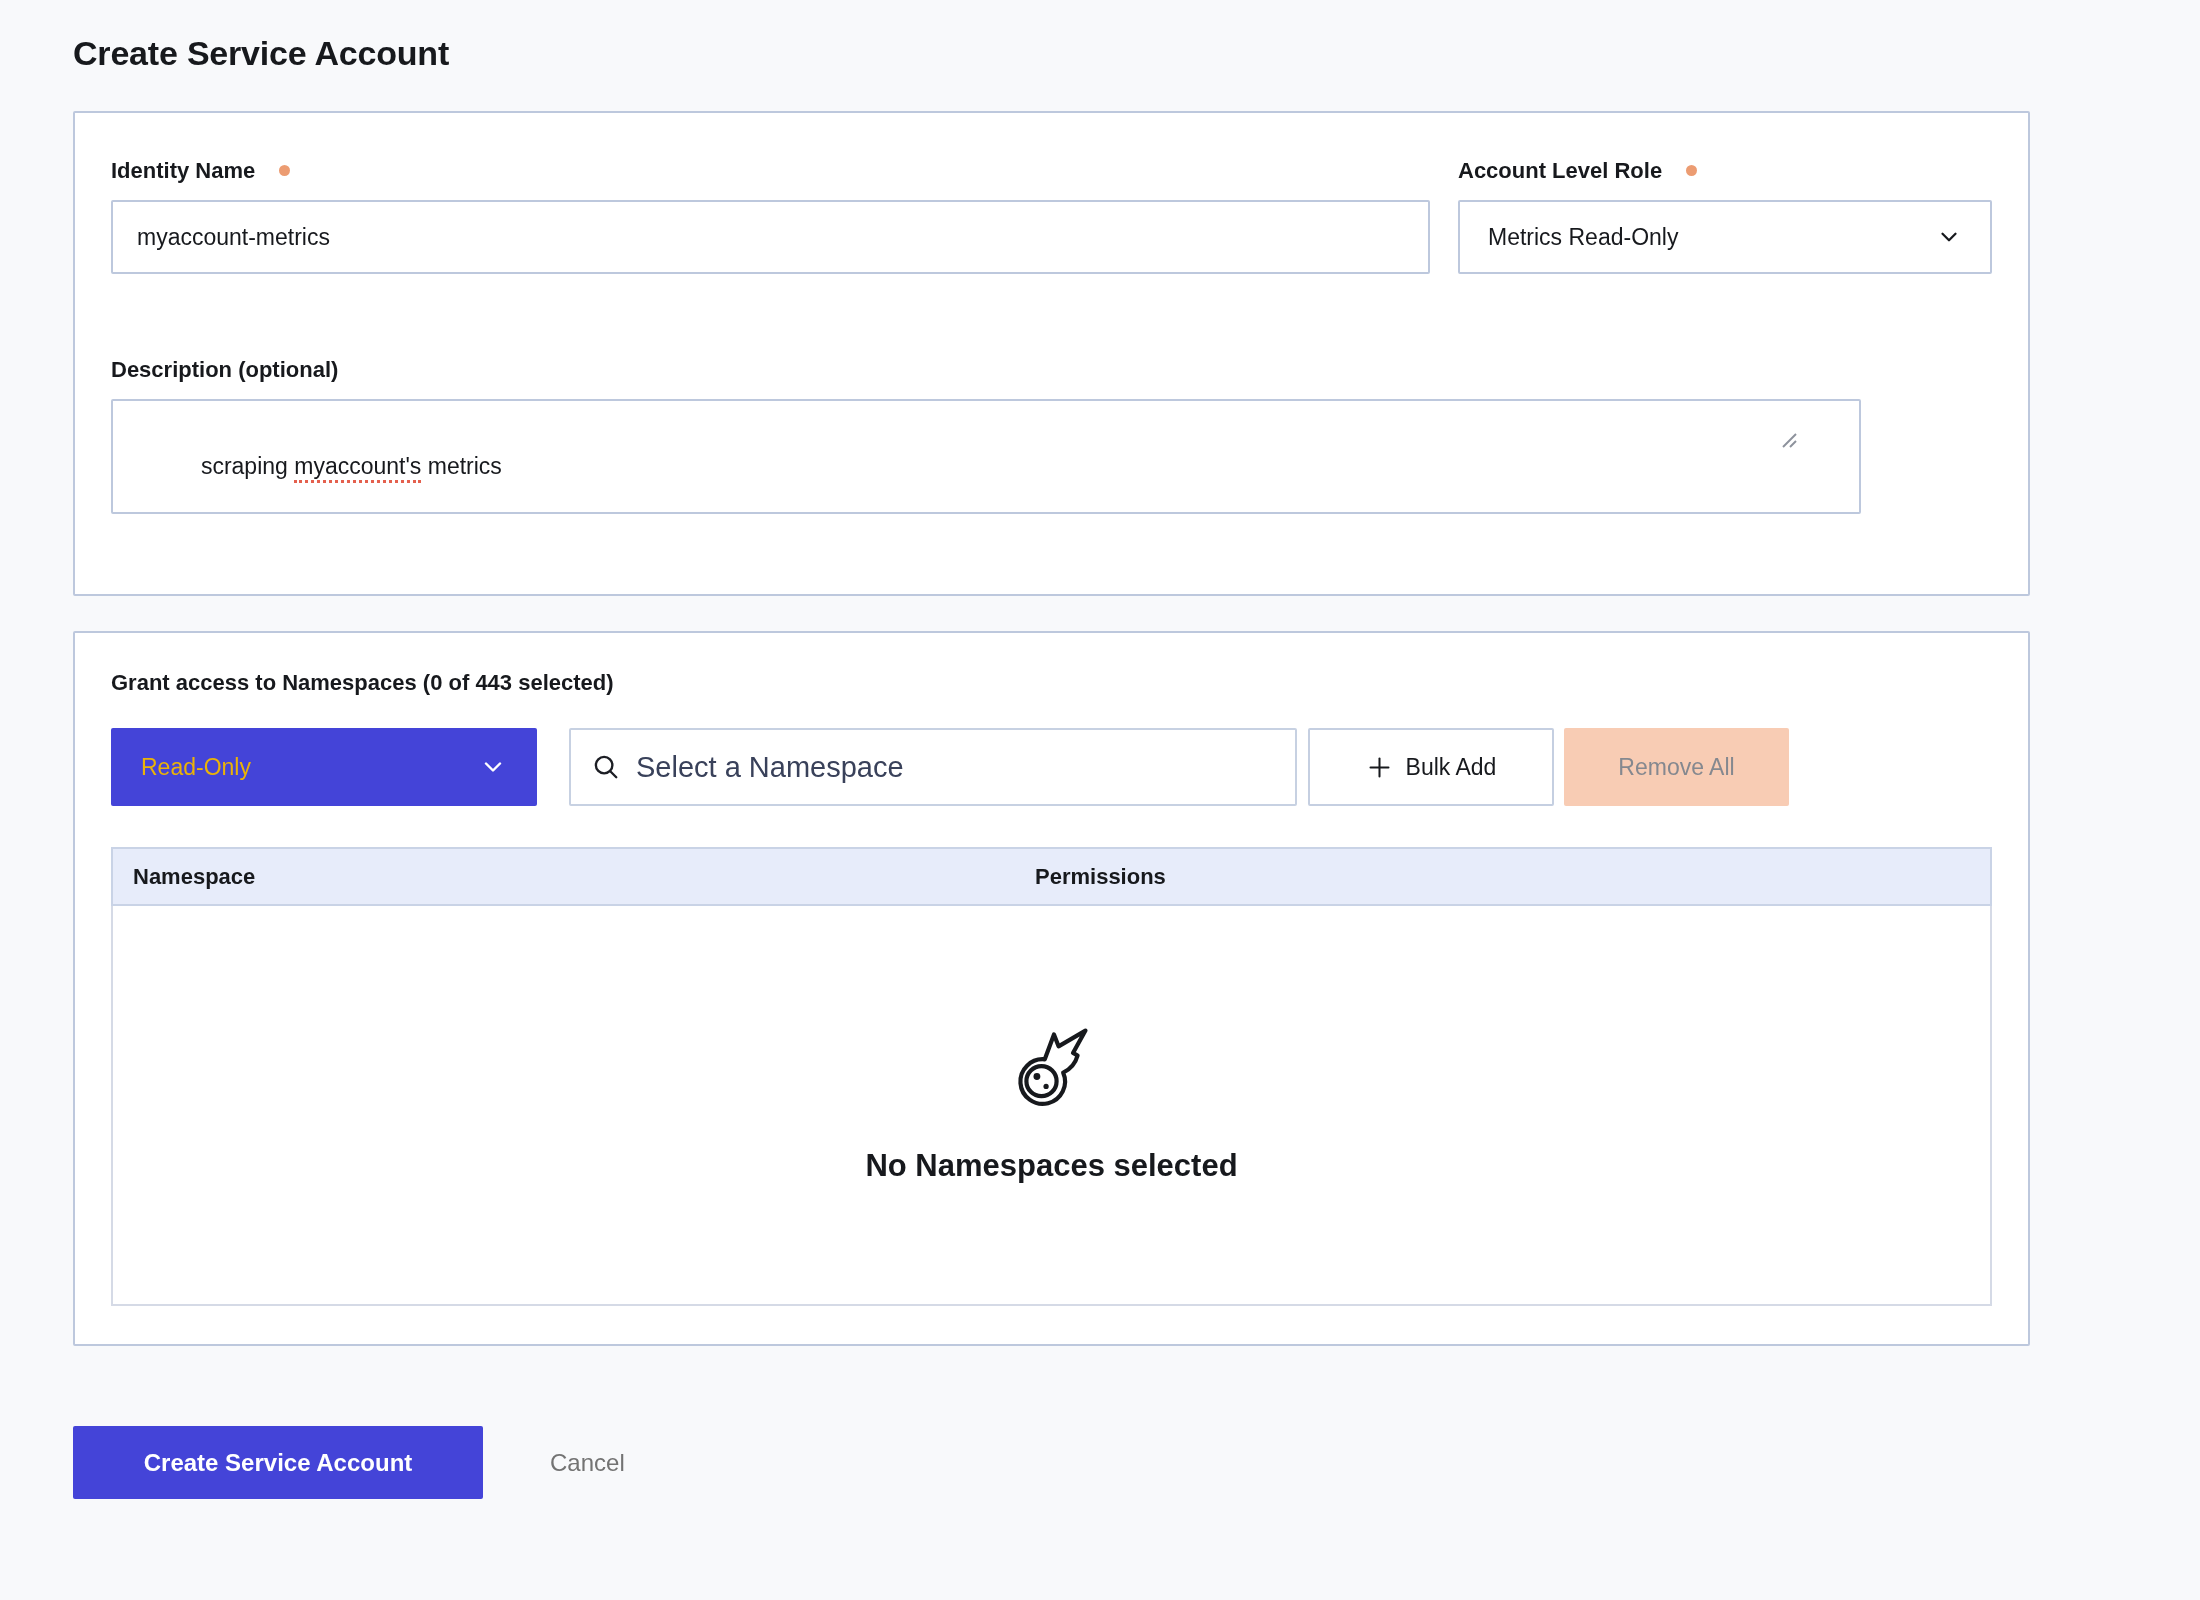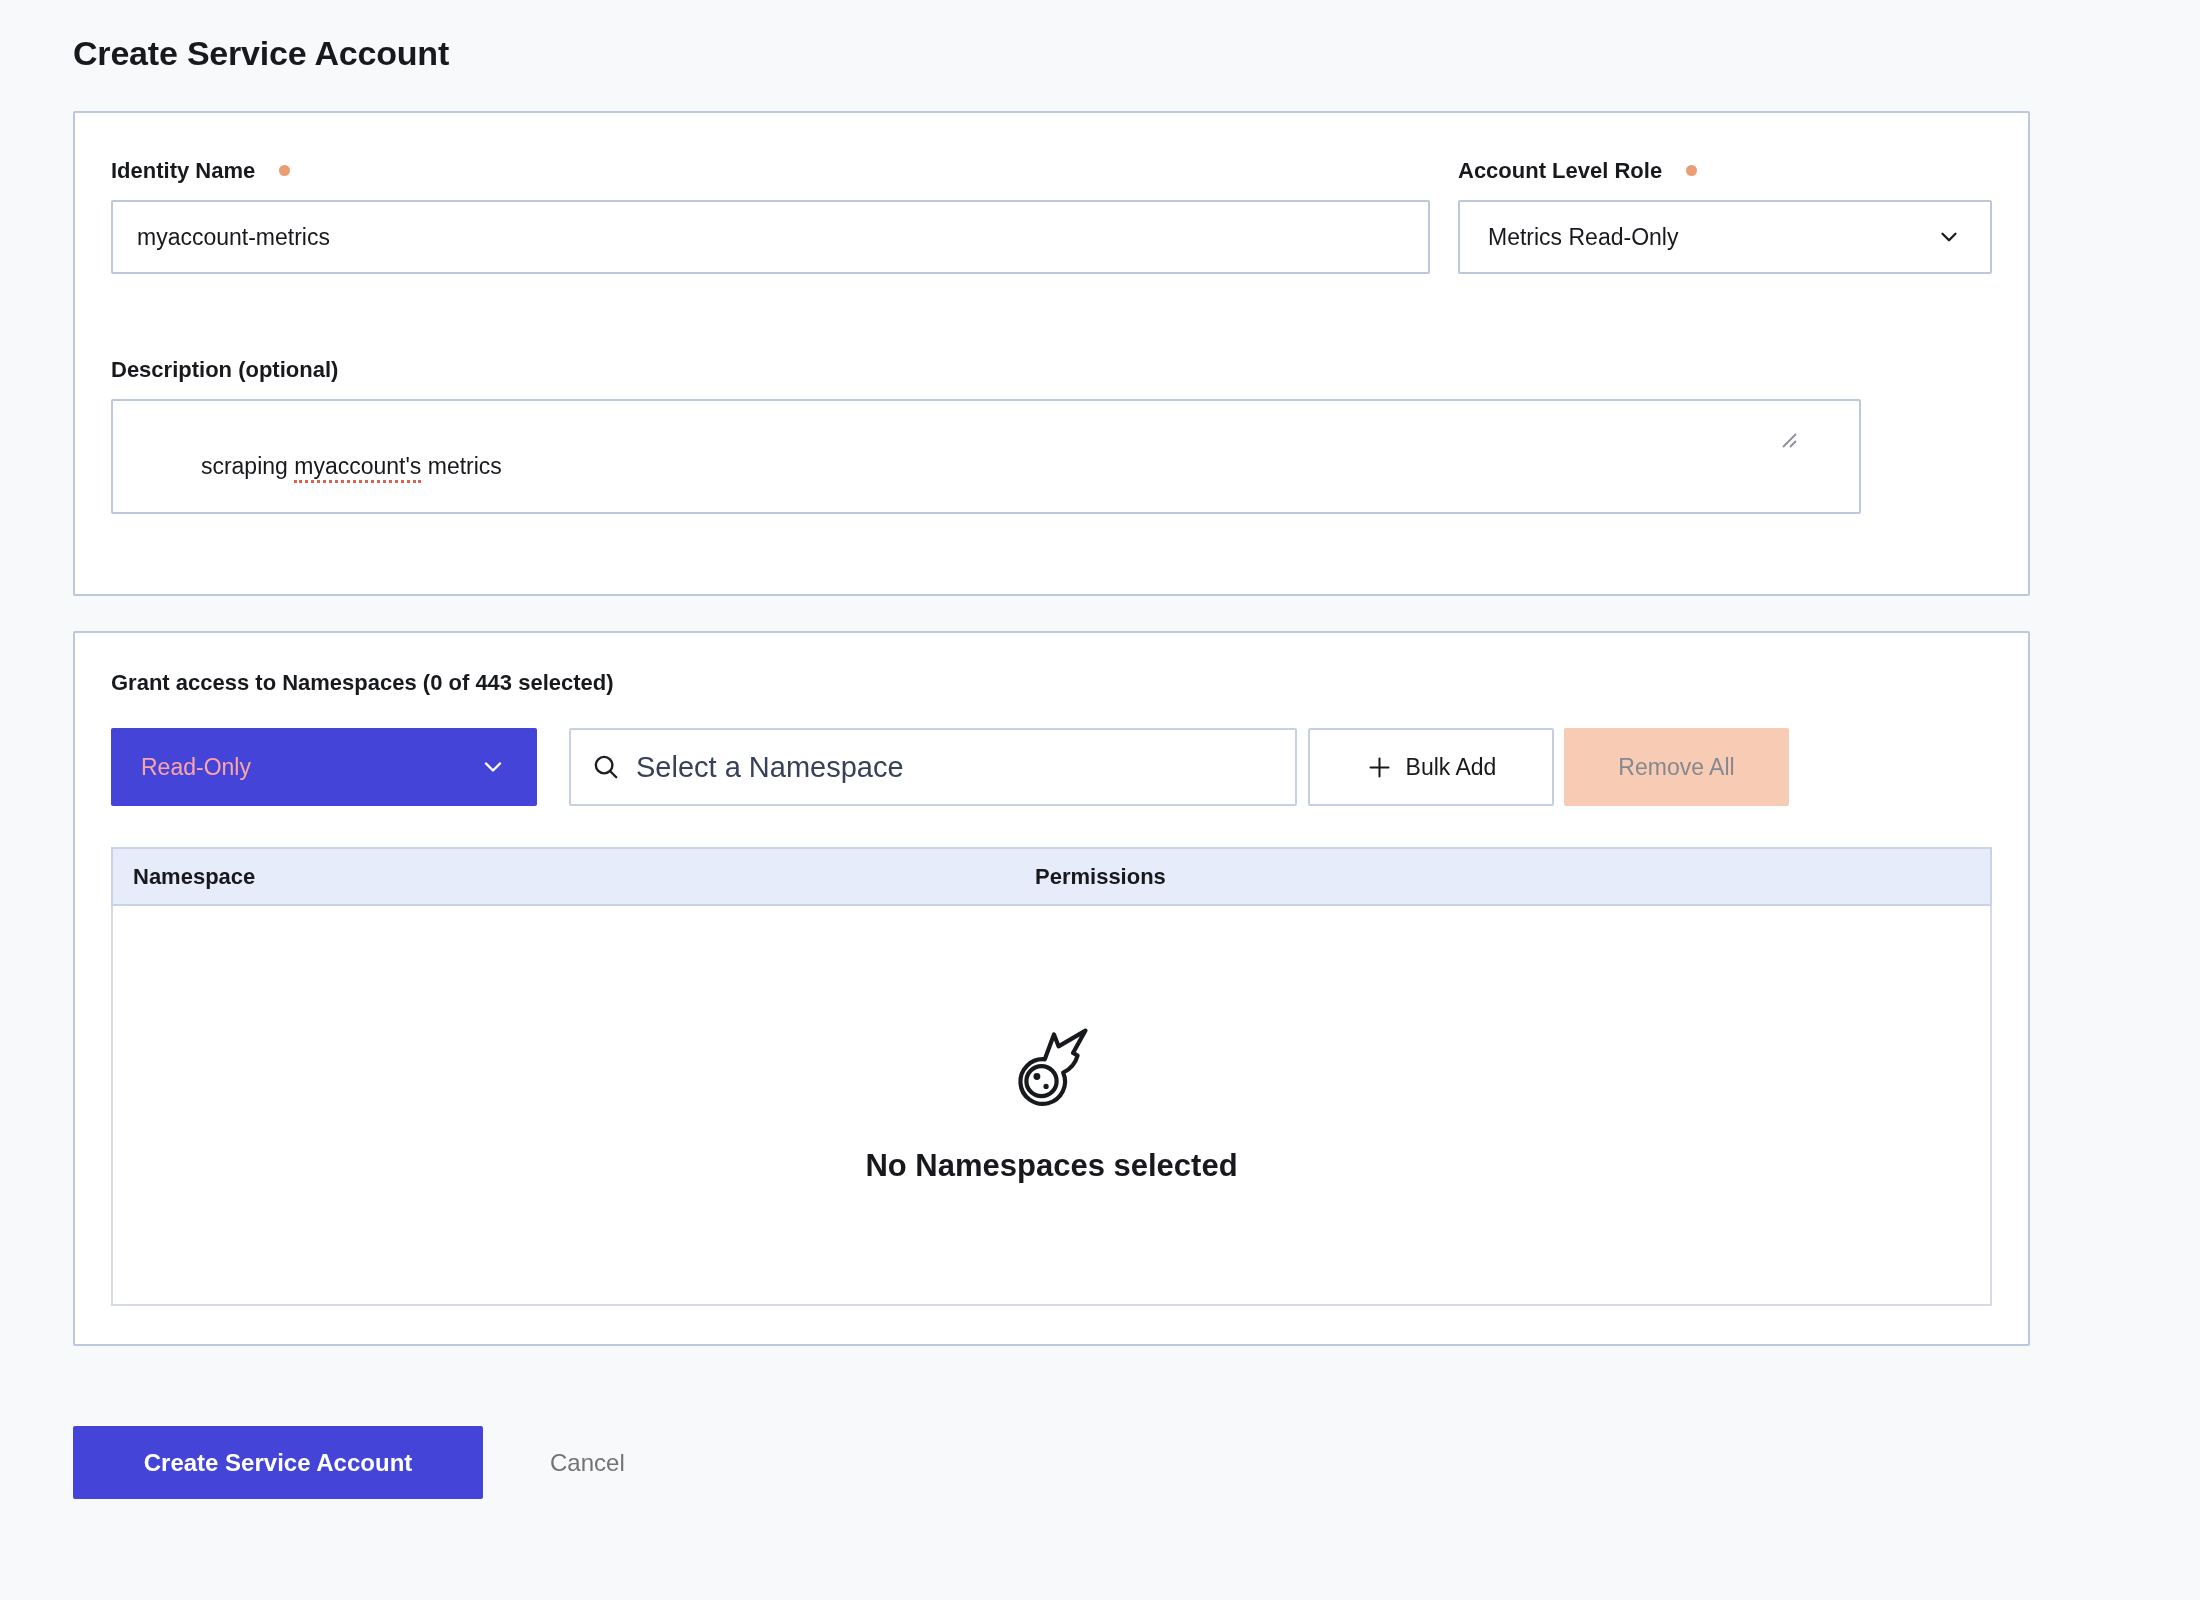--- a/index.html
+++ b/index.html
@@ -94,21 +94,21 @@
     font-size: 22px;
     font-weight: 600;
     line-height: 27px;
     margin-bottom: 32px;
   }
 
   .toolbar { display: flex; align-items: stretch; height: 78px; }
   .dd-primary {
     width: 426px;
     background: #4444d8;
-    color: #fca5a5;
+    color: #eab308;
     border: none;
     border-radius: 2px;
     display: flex;
     align-items: center;
     justify-content: space-between;
     padding: 0 30px;
     font-size: 23px;
     font-weight: 500;
     cursor: pointer;
   }

